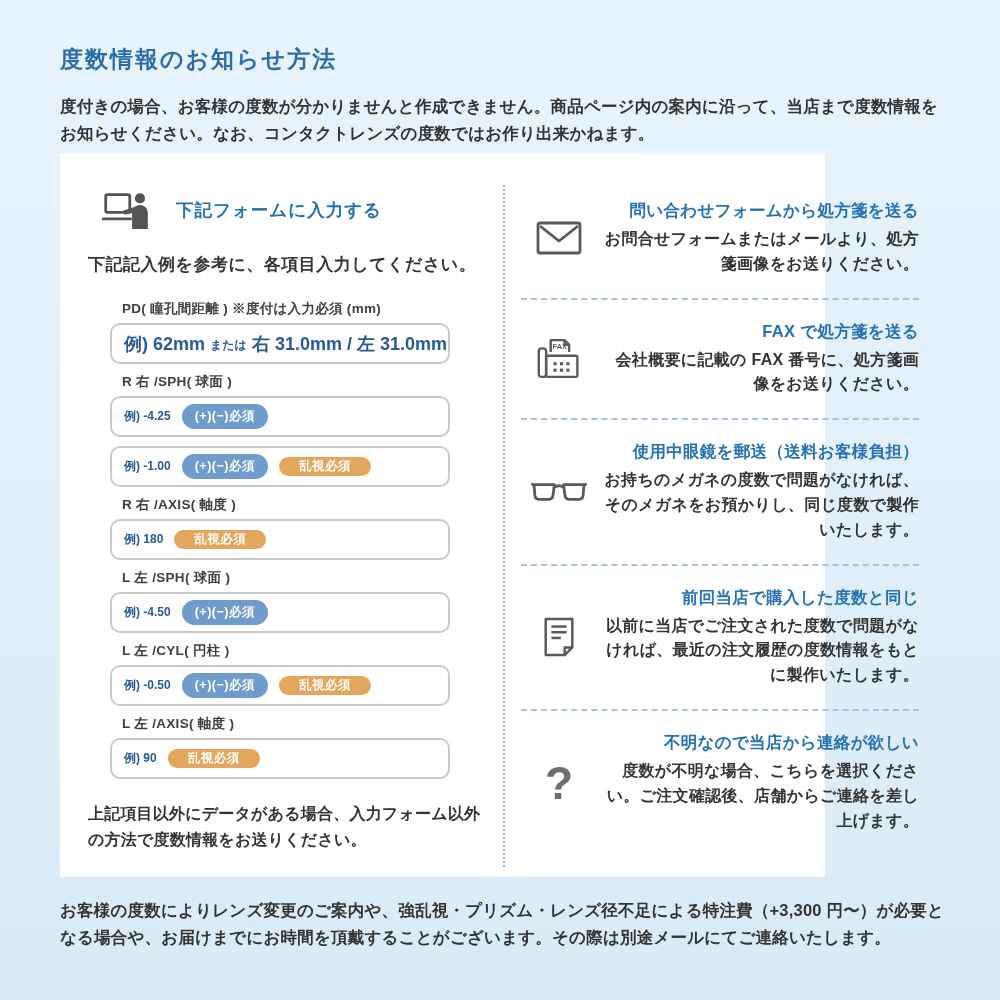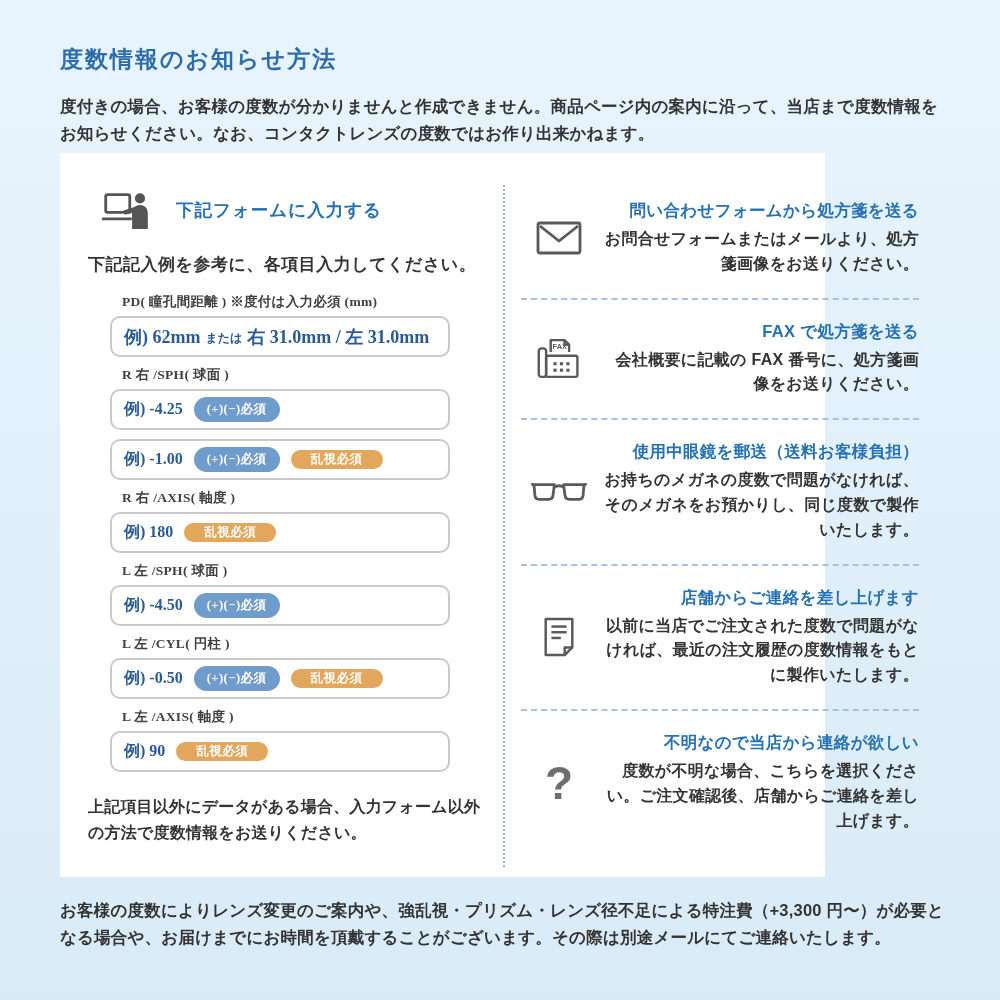--- a/index.html
+++ b/index.html
@@ -10,25 +10,25 @@
   }
   .page-title{position:absolute;left:60px;top:44px;font-size:23px;font-weight:bold;color:#2c6da9;letter-spacing:2px;}
   .page-intro{position:absolute;left:60px;top:93px;width:888px;font-size:16.5px;line-height:1.62;color:#333;letter-spacing:.2px;font-weight:bold;}
   .panel{position:absolute;left:60px;top:153px;width:765px;height:724px;background:#fff;display:flex;}
   
   .left-col{flex:0 0 443px;box-sizing:border-box;padding:34px 0 0 28px;}
   .form-header{display:flex;align-items:center;height:46px;}
   .form-icon{margin-left:14px;flex:0 0 auto;}
   .form-heading{margin-left:24px;font-size:17.5px;font-weight:bold;color:#2471b3;letter-spacing:1px;}
   .instruction{margin-top:20px;font-size:17px;font-weight:bold;color:#333;letter-spacing:.5px;}
-  .fields{margin-top:17px;margin-left:22px;width:340px;font-family:Liberation Serif, serif;}
+  .fields{margin-top:24px;margin-left:22px;width:340px;}
   .field-label{font-size:13.5px;font-weight:bold;color:#404040;margin:0 0 5px 12px;letter-spacing:.3px;}
   .example-box{box-sizing:border-box;height:41px;border:2px solid #c9c9c9;border-radius:10px;background:#fff;
     display:flex;align-items:center;padding:0 12px;margin-bottom:9px;}
-  .example-value{font-size:16px;font-weight:bold;color:#2a5a96;white-space:nowrap;}
+  .example-value{font-size:12px;font-weight:bold;color:#2a5a96;white-space:nowrap;}
   .example-value.pd{font-size:18px;}
   .joiner{font-size:12px;font-weight:bold;color:#2a5a96;margin:3px 5px 0 5px;white-space:nowrap;}
   .badge{margin-left:11px;font-size:12.5px;font-weight:bold;color:#fff;padding:4px 13px;border-radius:999px;white-space:nowrap;letter-spacing:.5px;}
   .badge-blue{background:#6f9ccb;}
   .badge-orange{background:#e2a65c;padding:1px 20px;}
   .form-footer{margin-top:22px;font-size:16px;font-weight:bold;line-height:1.6;color:#333;width:396px;letter-spacing:.2px;}
   
   .right-col{flex:1;position:relative;}
   .right-col::before{content:"";position:absolute;left:0;top:32px;bottom:10px;border-left:2px dotted #9ab8e0;}
   .methods{margin-top:26px;padding:0 8px 0 18px;}
@@ -203,21 +203,21 @@
             <g fill="none" stroke="#5a5a5a" stroke-width="2.6" stroke-linejoin="round">
               <path d="M6 3 H34 V33 L26 41 H6 Z"></path>
               <path d="M34 33 H26 V41"></path>
               <path d="M12 11 H28"></path>
               <path d="M12 17 H28"></path>
               <path d="M12 23 H22"></path>
             </g>
           </svg>
         </span>
         <div class="method-text">
-          <div class="method-heading">店舗からご連絡を差し上げます</div>
+          <div class="method-heading">前回当店で購入した度数と同じ</div>
           <div class="method-body">以前に当店でご注文された度数で問題がなければ、最近の注文履歴の度数情報をもとに製作いたします。</div>
         </div>
       </div>
 
       <div class="method">
         <span class="method-icon question-glyph">?</span>
         <div class="method-text">
           <div class="method-heading">不明なので当店から連絡が欲しい</div>
           <div class="method-body">度数が不明な場合、こちらを選択ください。ご注文確認後、店舗からご連絡を差し上げます。</div>
         </div>

